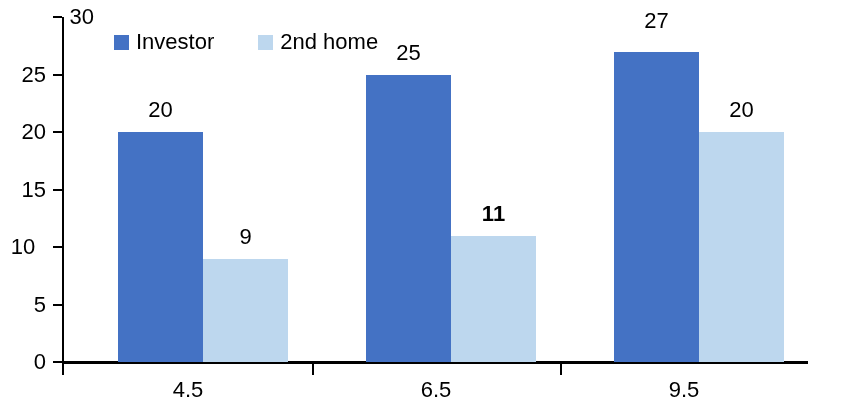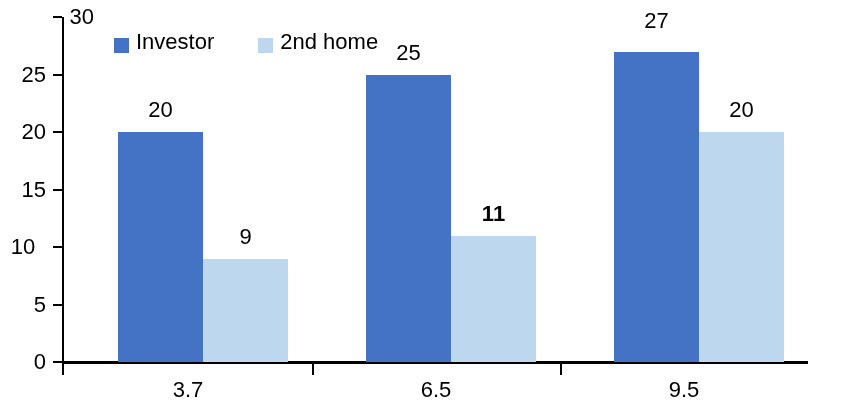--- a/index.html
+++ b/index.html
@@ -93,21 +93,21 @@
   .legend {
     position: absolute;
     left: 114px;
     top: 31px;
     display: flex;
     align-items: center;
     gap: 0px;
   }
   .legend-item {
     display: flex;
-    align-items: flex-end;
+    align-items: center;
   }
   .legend-swatch {
     width: 15px;
     height: 15px;
     flex: 0 0 auto;
   }
   .legend-swatch-investor { background: #4472C4; }
   .legend-swatch-second-home { background: #BDD7EE; }
   .legend-text {
     font-size: 22px;
@@ -140,21 +140,21 @@
       <div style="position: absolute; left: 0px; width: 46px; text-align: right; font-size: 22px; line-height: 22px; top: 6px; padding-left: 48px;">30</div>
     </div>
 
   <div class="x-axis-line"></div>
   <div id="x-ticks">
       <div class="x-tick-mark" style="left: 312px;"></div>
       <div class="x-tick-mark" style="left: 560px;"></div>
       <div class="x-tick-mark" style="left: 62px;"></div>
     </div>
   <div id="x-labels">
-      <div class="x-tick-label" style="left: 128px;">3.7</div>
+      <div class="x-tick-label" style="left: 128px;">4.5</div>
       <div class="x-tick-label" style="left: 376px;">6.5</div>
       <div class="x-tick-label" style="left: 624px;">9.5</div>
     </div>
 
   <div class="plot-area">
     <div id="bars">
         <div class="bar bar-investor" style="left: 54px; width: 85px; height: 230px;"></div>
         <div class="bar bar-second-home" style="left: 139px; width: 85px; height: 103.5px;"></div>
         <div class="bar bar-investor" style="left: 302px; width: 85px; height: 287.5px;"></div>
         <div class="bar bar-second-home" style="left: 387px; width: 85px; height: 126.5px;"></div>

